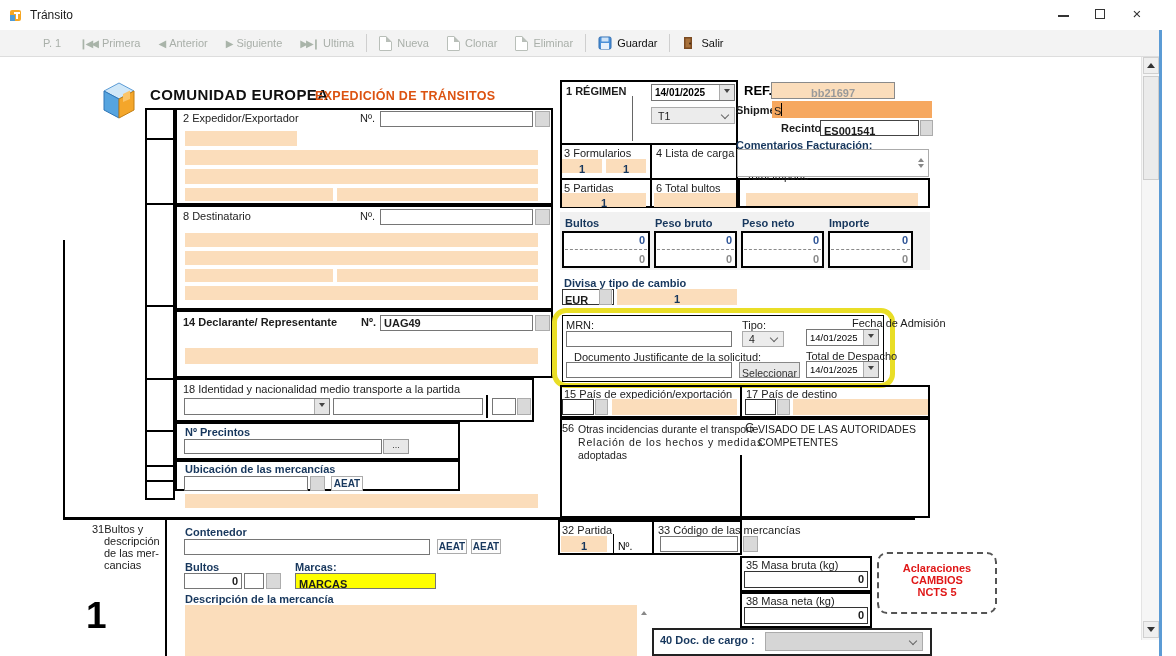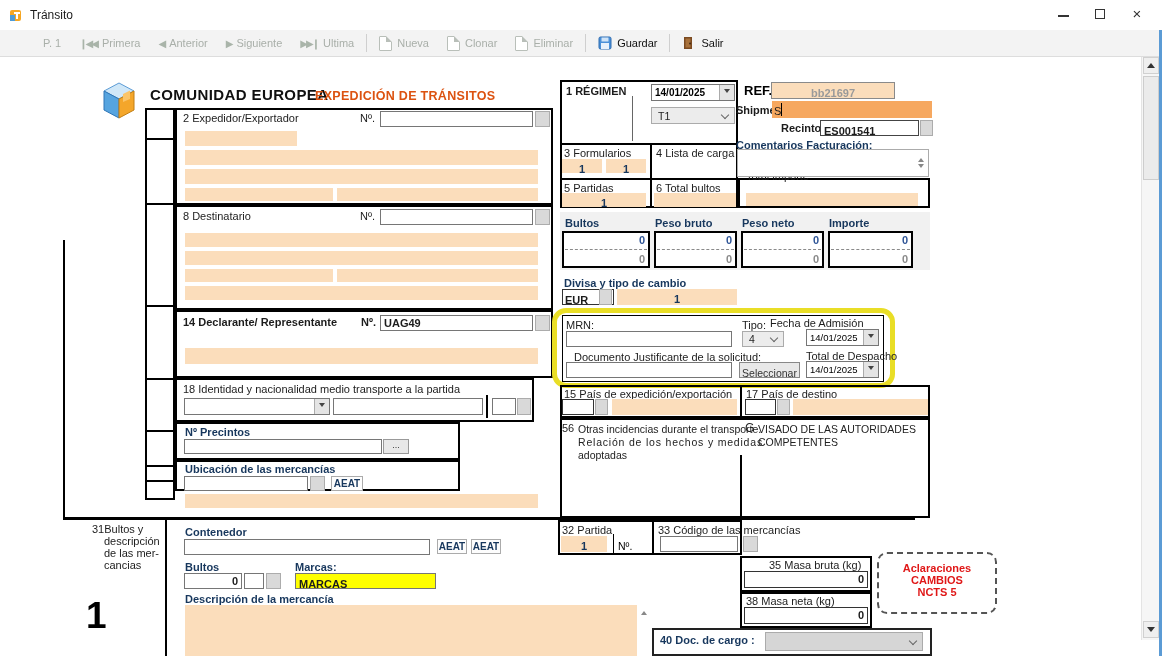--- a/index.html
+++ b/index.html
@@ -280,21 +280,21 @@
 
 <div class="abs" style="left:552px;top:308px;width:343px;height:80px;border:5px solid #E9DE26;border-radius:14px;"></div>
 <div class="abs" style="left:562px;top:315px;width:322px;height:67px;border:1.5px solid #000;"></div>
 <span class="abs lbl" style="left:566px;top:319px;">MRN:</span>
 <div class="abs fld" style="left:566px;top:331px;width:166px;height:16px;"></div>
 <span class="abs lbl" style="left:742px;top:319px;">Tipo:</span>
 <div class="abs mcombo" style="left:742px;top:331px;width:42px;height:16px;">
   <span>4</span>
     <span class="chev"></span>
   </div>
-<span class="abs lbl" style="left:770px;top:317px;">Fecha de Admisión</span>
+<span class="abs lbl" style="left:852px;top:317px;">Fecha de Admisión</span>
 <div class="abs combo" style="left:806px;top:329px;width:73px;height:17px;">
   <span class="val" style="font-size:9.5px;">14/01/2025</span>
   <span class="btn">
       <span class="tri" style="margin-top:0;"></span>
     </span>
   </div>
 <span class="abs lbl" style="left:566px;top:351px;padding-left:8px;">Documento Justificante de la solicitud:</span>
 <div class="abs fld" style="left:566px;top:362px;width:166px;height:16px;"></div>
 <div class="abs" style="left:739px;top:362px;width:61px;height:16px;background:#E8E8E8;border:1px solid #888;text-align:center;">
   <span class="sm" style="line-height:14px;color:#333;">Seleccionar</span></div>
@@ -364,21 +364,21 @@
 <span class="abs lbl" style="left:562px;top:524px;">32 Partida</span>
 <div class="abs peach ctr" style="left:561px;top:536px;width:46px;height:16px;">
   <span class="lbl b navy" style="line-height:16px;">1</span></div>
 <div class="abs" style="left:613px;top:534px;width:1px;height:21px;background:#000;"></div>
 <span class="abs sm" style="left:618px;top:540px;">Nº.</span>
 <span class="abs lbl" style="left:658px;top:524px;">33 Código de las mercancías</span>
 <div class="abs fld" style="left:660px;top:536px;width:78px;height:16px;"></div>
 <div class="abs gbox" style="left:743px;top:536px;width:15px;height:16px;"></div>
 
 <div class="abs blk" style="left:740px;top:556px;width:132px;height:36px;"></div>
-<span class="abs lbl" style="left:746px;top:559px;margin-left:23px;">35 Masa bruta (kg)</span>
+<span class="abs lbl" style="left:746px;top:559px;">35 Masa bruta (kg)</span>
 <div class="abs fld rt" style="left:744px;top:571px;width:124px;height:17px;border:1.5px solid #333;">
   <span class="lbl b" style="line-height:14px;padding-right:3px;display:block;">0</span>
   </div>
 <div class="abs blk" style="left:740px;top:592px;width:132px;height:36px;"></div>
 <span class="abs lbl" style="left:746px;top:595px;text-align:center;">38 Masa neta (kg)</span>
 <div class="abs fld rt" style="left:744px;top:607px;width:124px;height:17px;border:1.5px solid #333;">
   <span class="lbl b" style="line-height:14px;padding-right:3px;display:block;">0</span>
   </div>
 
 <div class="abs" style="left:877px;top:552px;width:120px;height:62px;border:2px dashed #555;border-radius:10px;text-align:center;">

